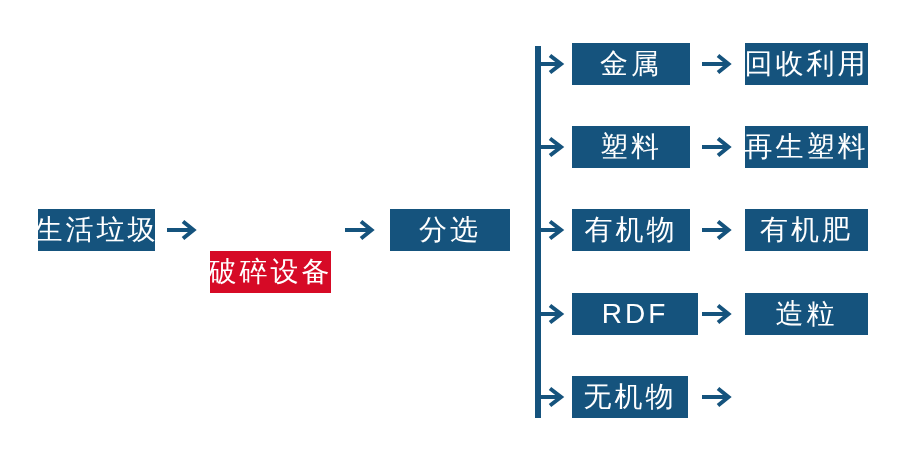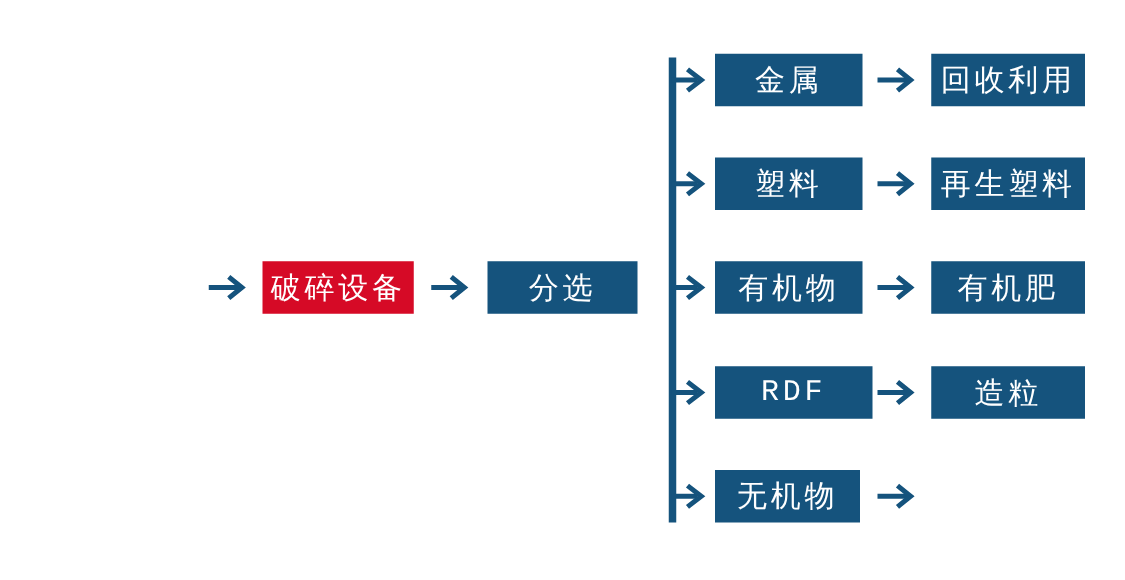--- a/index.html
+++ b/index.html
@@ -14,39 +14,39 @@
     position:relative;
     width:900px;height:464px;
     background:var(--bg);
     overflow:hidden;
   }
   .box{
     position:absolute;
     height:42px;
     display:flex;align-items:center;justify-content:center;
     color:var(--text);
-    font-size:24px;
+    font-size:28px;
     letter-spacing:3px;
     white-space:nowrap;
-    font-family:Liberation Mono, monospace;
   }
   .box.blue{background:var(--blue);}
-  .box.red{background:var(--red);}
+  .box.red{background:var(--red);margin-top:42px;}
   .arrow{position:absolute;display:block;}
   .arrow path{stroke:var(--blue);stroke-width:4;fill:none;}
   .vline{
     position:absolute;
     background:var(--blue);
   }
 </style>
 </head>
 <body>
 
 <div class="canvas">
 
+  <div class="box blue" style="left:38px;top:209px;width:117px">生活垃圾</div>
 
   <svg class="arrow" style="left:164px;top:218px" width="36" height="24" viewBox="0 0 36 24">
     <path d="M3 12 H27"></path>
       <path d="M19 3.5 L29.5 12 L19 20.5"></path>
   </svg>
 
   <div class="box red" style="left:210px;top:209px;width:121px">破碎设备</div>
 
   <svg class="arrow" style="left:342px;top:218px" width="36" height="24" viewBox="0 0 36 24">
     <path d="M3 12 H27"></path>

